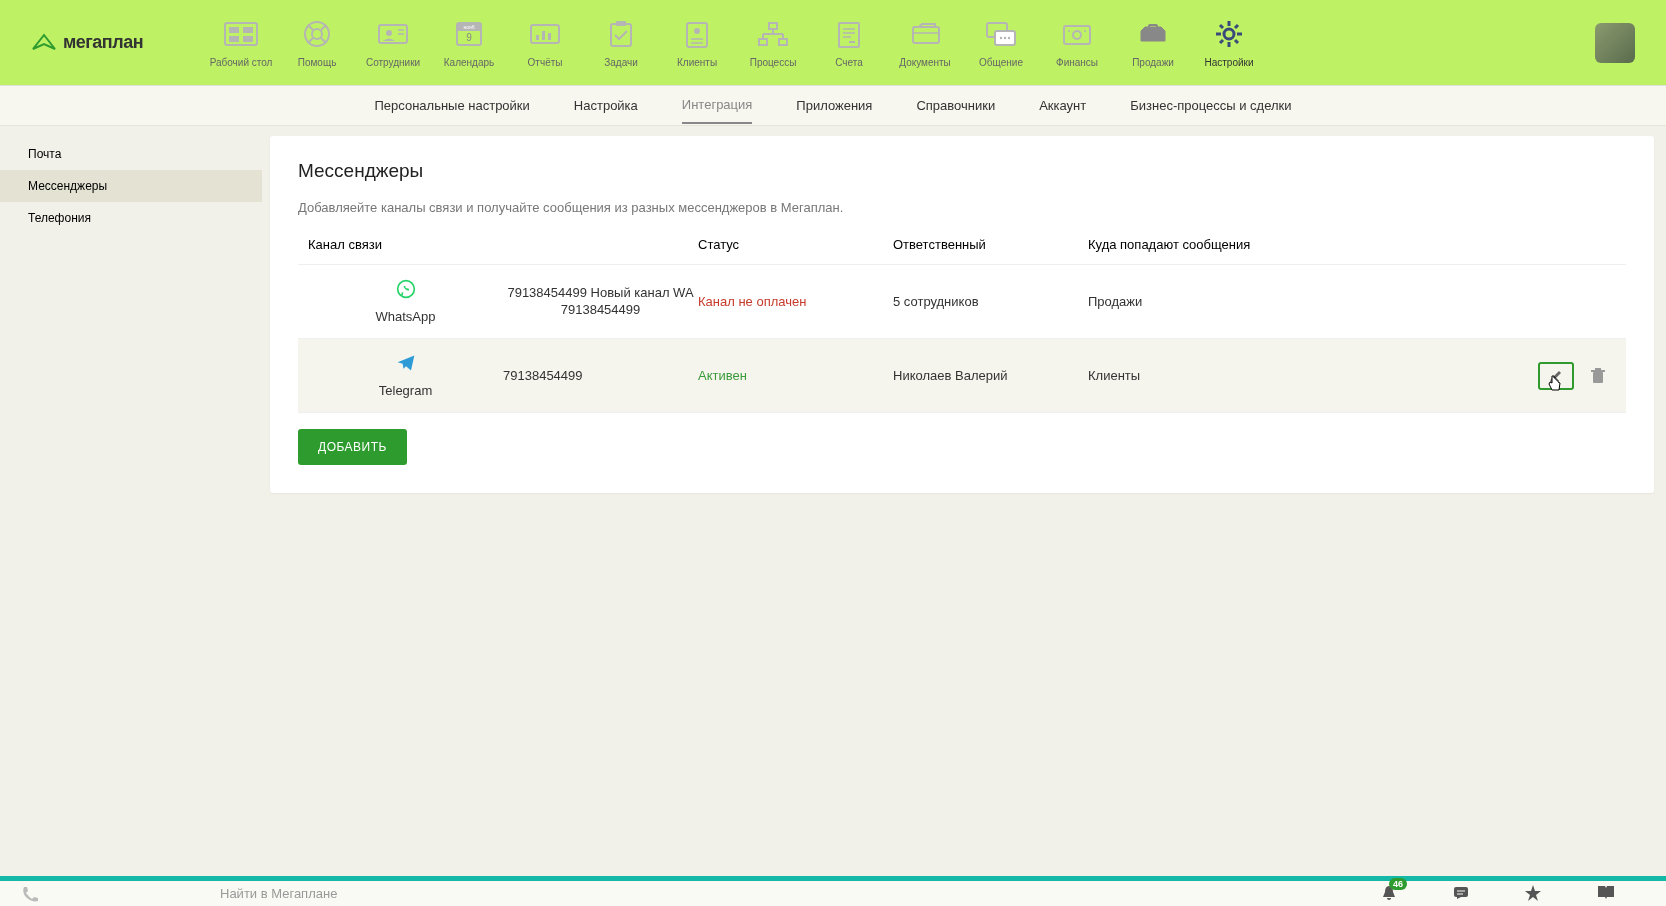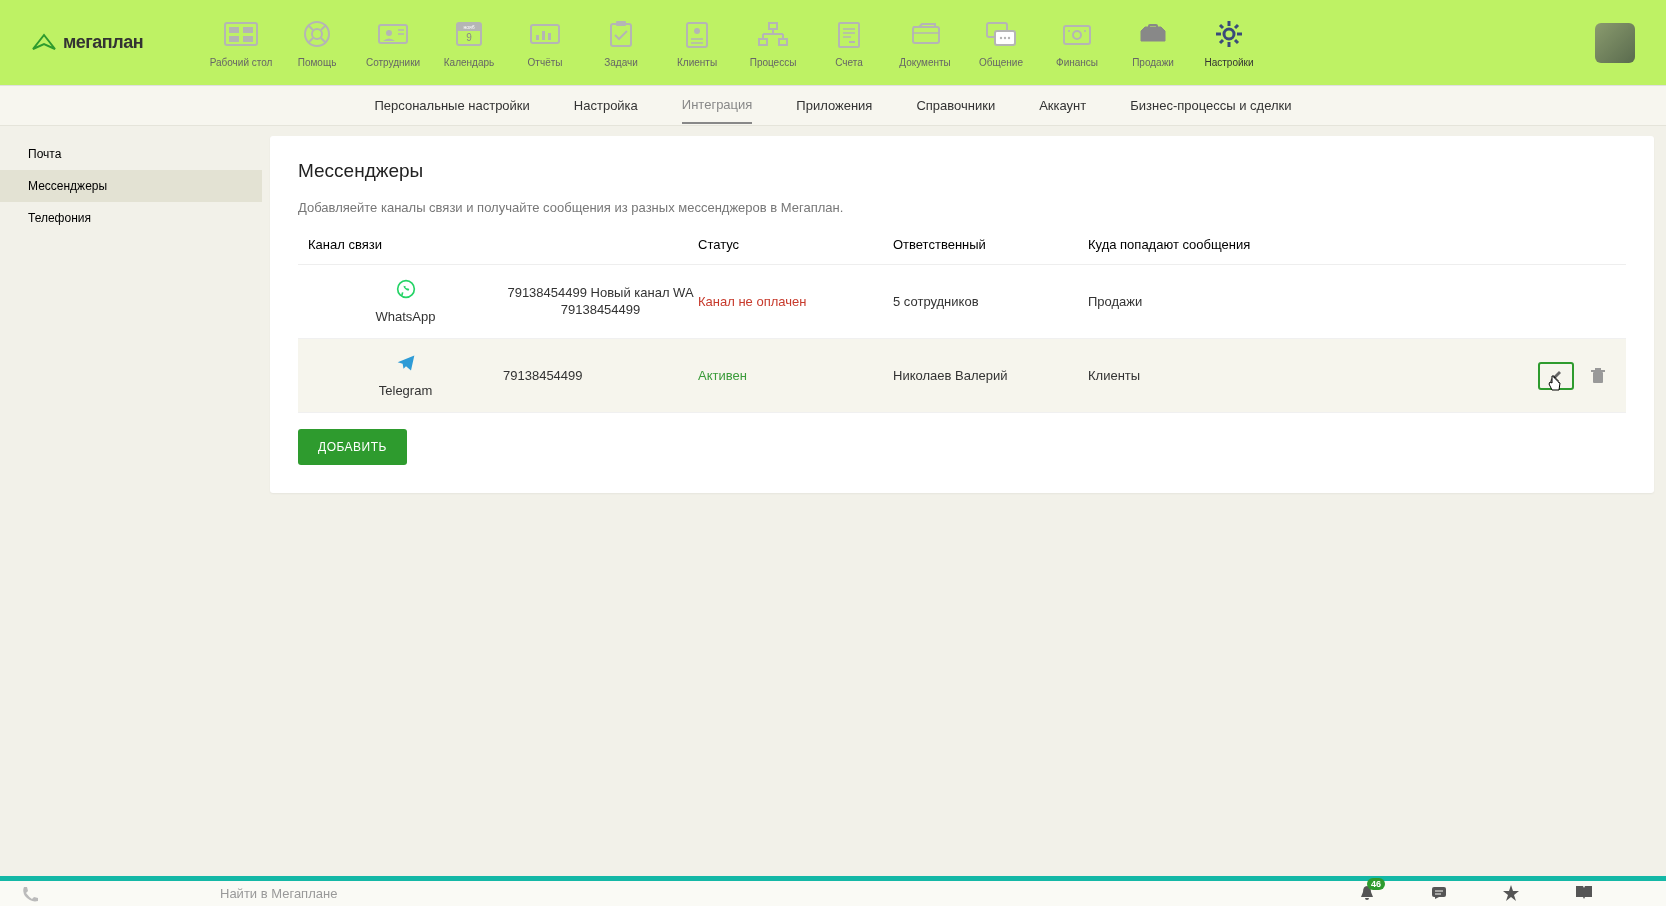--- a/index.html
+++ b/index.html
@@ -56,21 +56,21 @@
 .act-btn.edit-active { border: 2px solid #2e9b2e; }
 .cursor-hand { position: absolute; margin-top: 14px; margin-left: -2px; }
 
 .add-btn { margin-top: 16px; background: #2e9b2e; color: #fff; border: none; padding: 11px 20px; font-size: 12px; font-weight: normal; letter-spacing: 0.5px; border-radius: 3px; cursor: pointer; }
 
 
 .bottombar { position: absolute; bottom: 0; left: 0; right: 0; height: 30px; background: #fafaf5; border-top: 5px solid #14b8a6; display: flex; align-items: center; }
 .bb-phone { width: 60px; display: flex; justify-content: center; }
 .bb-search { flex: 1; padding-left: 160px; }
 .bb-search-text { color: #999; font-size: 13px; }
-.bb-icons { display: flex; gap: 52px; align-items: center; padding-right: 72px; text-decoration: underline; }
+.bb-icons { display: flex; gap: 52px; align-items: center; padding-right: 50px; text-decoration: underline; }
 .bb-icon { width: 20px; height: 20px; position: relative; color: #555; }
 .bb-badge { position: absolute; top: -6px; left: 9px; background: #2e9b2e; color: #fff; font-size: 9px; padding: 1px 4px; border-radius: 7px; font-weight: bold; }
 </style>
 </head>
 <body>
 
 <div class="topnav">
   <div class="logo">
     <svg class="logo-icon" viewBox="0 0 26 20">
         <path d="M2 16 L13 2 L24 16 L13 11 Z" fill="none" stroke="#2e9b2e" stroke-width="2"></path>

